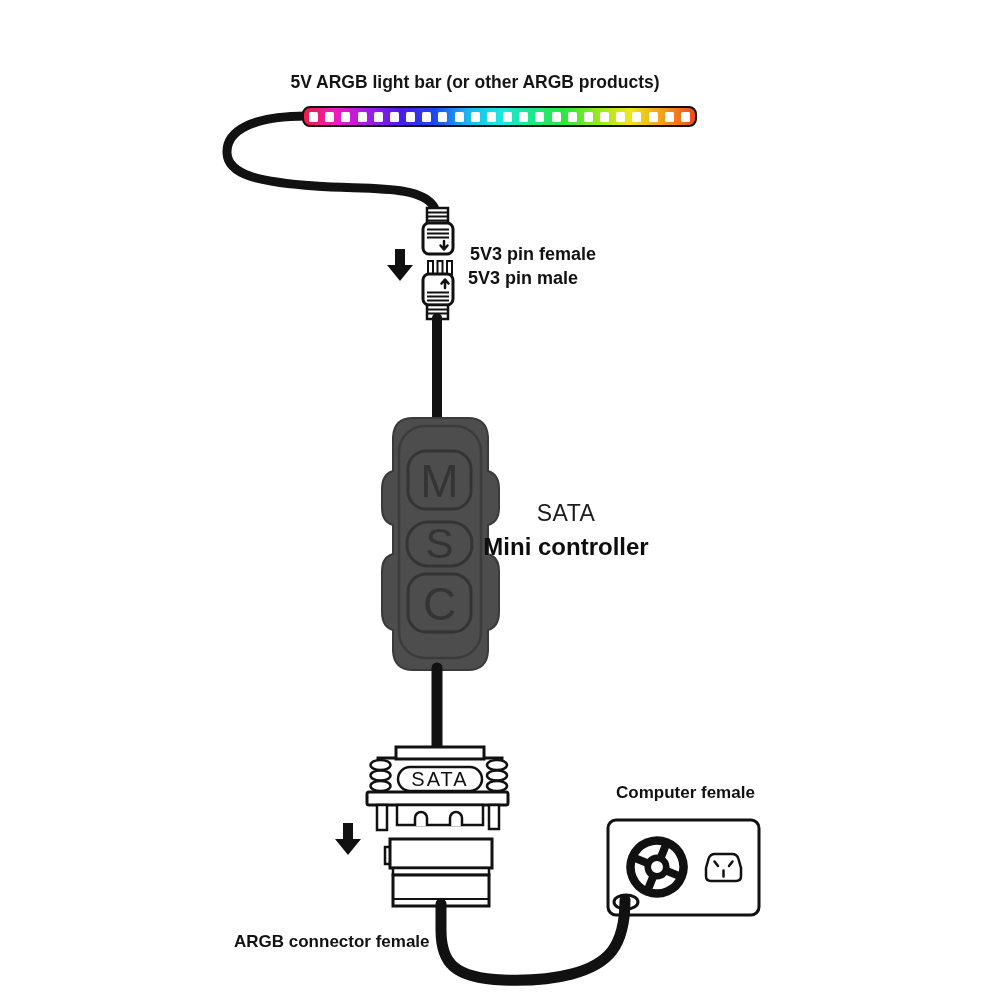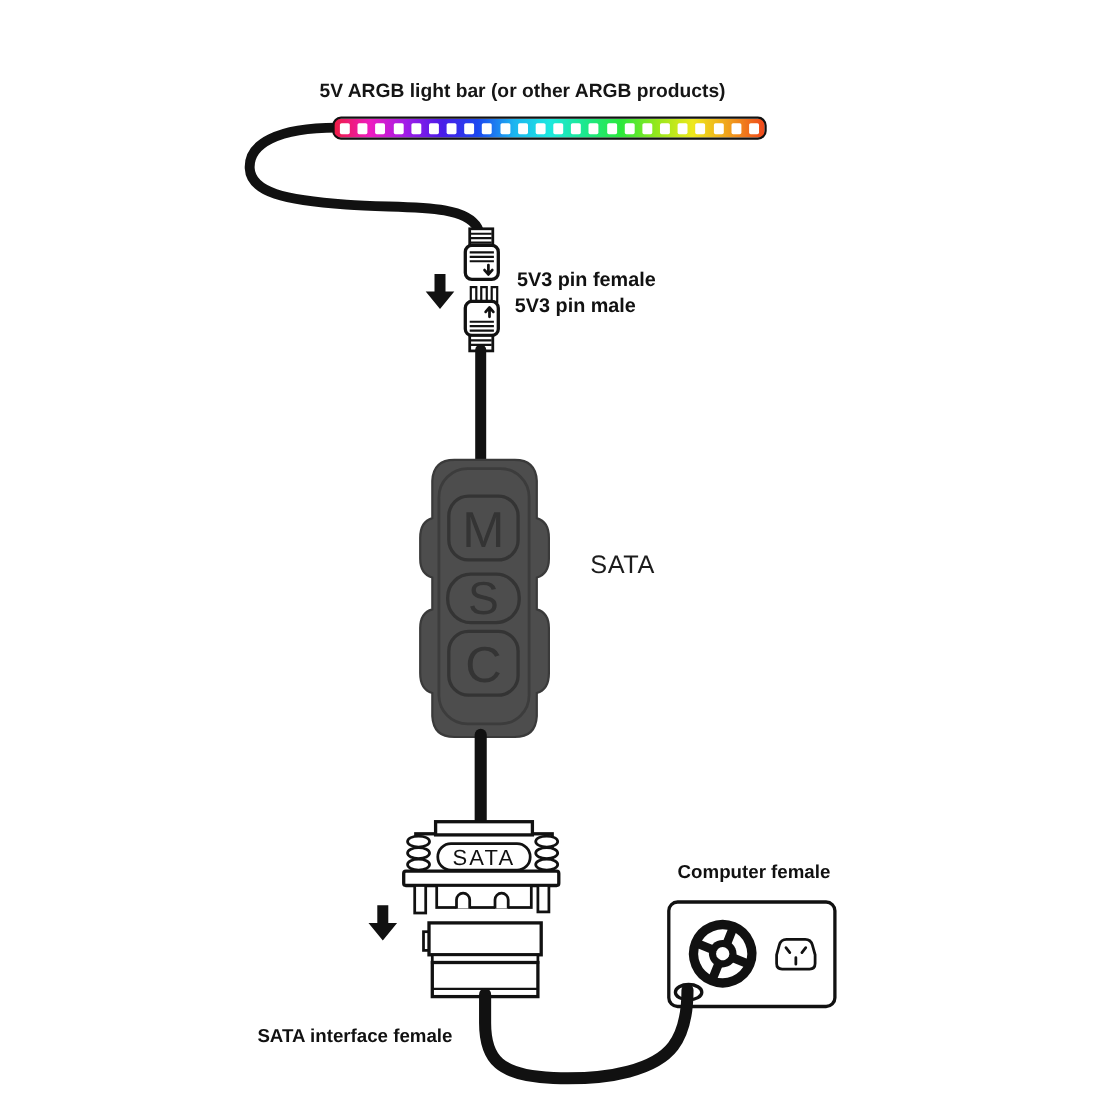--- a/index.html
+++ b/index.html
@@ -182,17 +182,18 @@
         <span class="led"></span>
         <span class="led"></span>
       </div>
   </div>
 
   <div class="abs conn-label" style="top:212px;left:470px;margin-top:32px;">5V3 pin female</div>
   <div class="abs conn-label" style="top:268px;left:468px;">5V3 pin male</div>
 
   <div class="ctrl-label">
     <div class="l1">SATA</div>
+    <div class="l2">Mini controller</div>
   </div>
 
-  <div class="abs sata-female-label">SATA interface female</div>
+  <div class="abs sata-female-label">ARGB connector female</div>
   <div class="abs power-label">Computer female</div>
 </div>
 
 </body></html>

